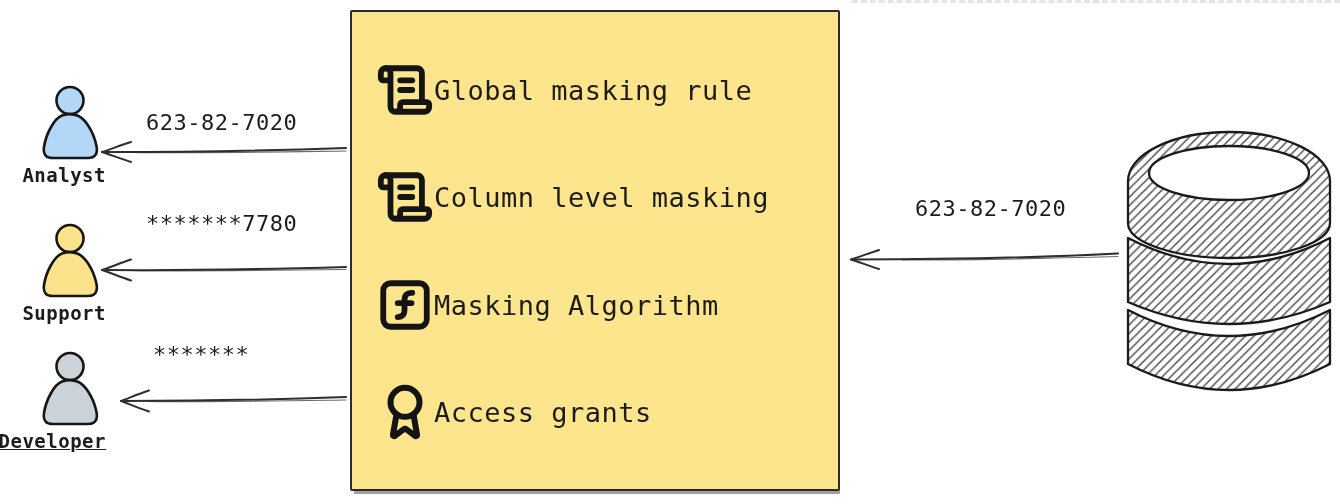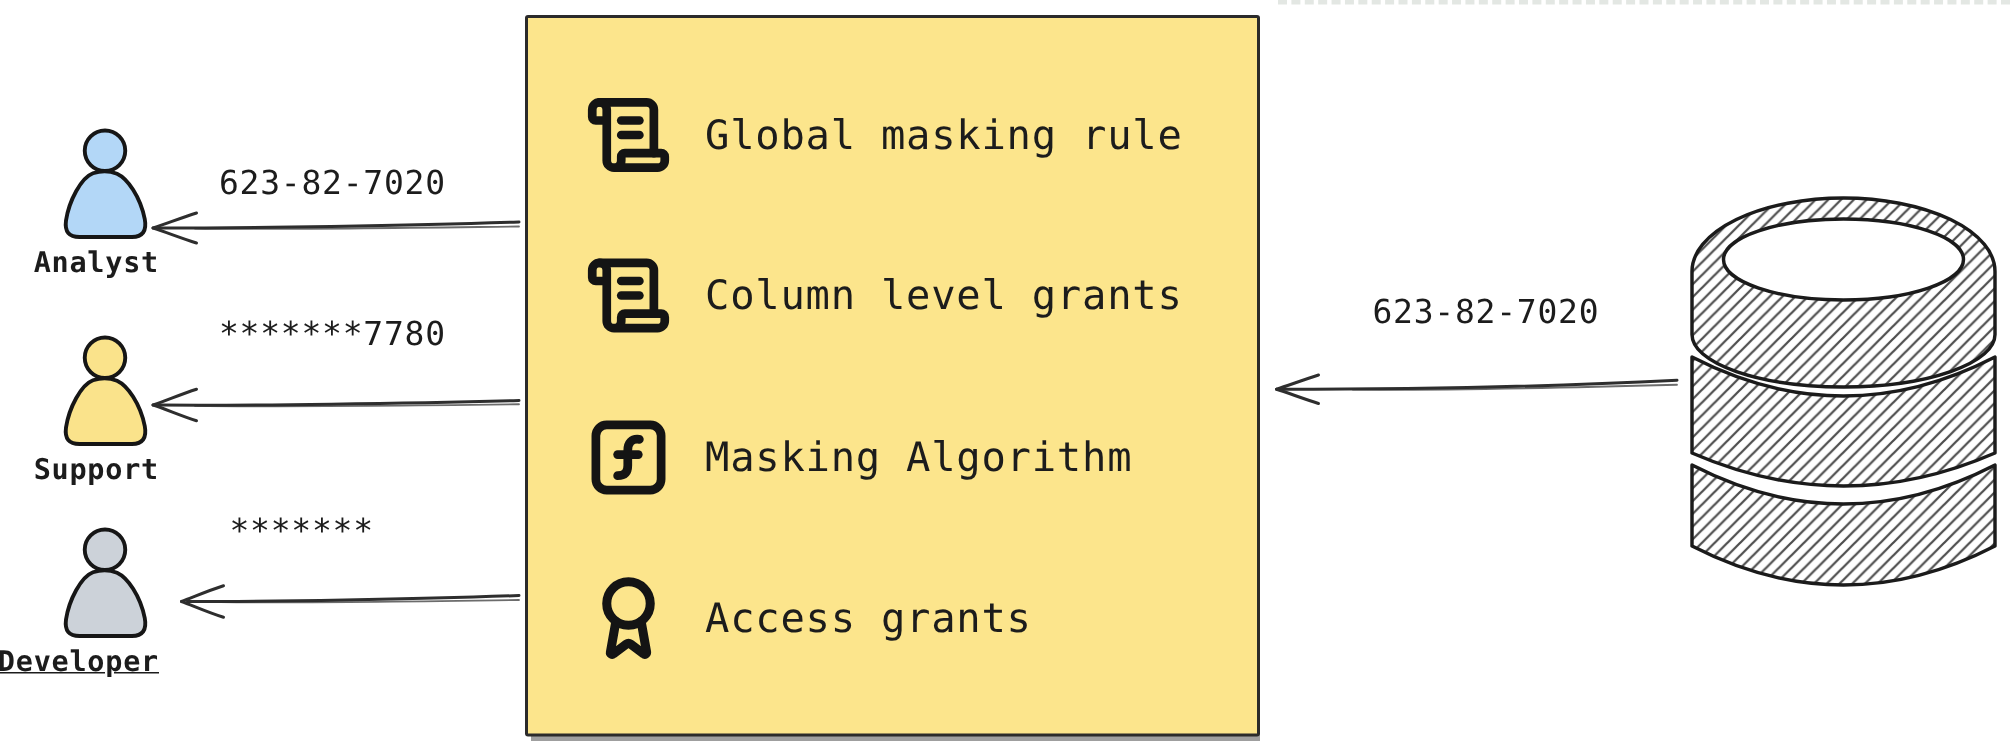--- a/index.html
+++ b/index.html
@@ -32,21 +32,21 @@
   .arr-support{left:94px;top:255px;}
   .arr-developer{left:113px;top:386px;}
   .arr-source{left:844px;top:245px;}
 
   
   .panel{
     position:absolute;left:350px;top:10px;width:486px;height:477px;
     background:#fce58c;border:2.5px solid #2b2b2b;border-radius:2px;
     box-shadow:2px 5px 0 -2px #9f9f9f;
   }
-  .rule-row{position:absolute;left:38px;display:flex;align-items:center;gap:22px;height:60px;}
+  .rule-row{position:absolute;left:24px;display:flex;align-items:center;height:60px;}
   .row-0{top:48px;} .row-1{top:155px;} .row-2{top:263px;} .row-3{top:370px;}
   .rule-icon{width:58px;height:58px;flex:none;display:flex;align-items:center;justify-content:center;}
   .rule-icon svg{width:58px;height:58px;stroke:#141414;fill:none;stroke-width:2.4;stroke-linecap:round;stroke-linejoin:round;}
   .rule-icon.award svg{width:78px;height:78px;stroke-width:2.5;}
   .rule-label{font-size:27px;font-weight:500;white-space:nowrap;letter-spacing:0.5px;}
 
   
   .database{position:absolute;left:1126px;top:124px;}
   .database svg{display:block;overflow:visible;}
 </style>
@@ -152,21 +152,21 @@
 
     <div class="rule-row row-1">
       <span class="rule-icon">
         <svg viewBox="0 0 24 24">
           <path d="M19 17V5a2 2 0 0 0-2-2H4"></path>
           <path d="M8 21h12a2 2 0 0 0 2-2v-1a1 1 0 0 0-1-1H11a1 1 0 0 0-1 1v1a2 2 0 1 1-4 0V5a2 2 0 1 0-4 0v2a1 1 0 0 0 1 1h3"></path>
           <path d="M15 8h-5"></path>
             <path d="M15 12h-5"></path>
         </svg>
       </span>
-      <span class="rule-label">Column level grants</span>
+      <span class="rule-label">Column level masking</span>
     </div>
 
     <div class="rule-row row-2">
       <span class="rule-icon">
         <svg viewBox="0 0 24 24">
           <rect width="18" height="18" x="3" y="3" rx="3"></rect>
           <path d="M9 17c2 0 2.8-1 2.8-2.8V10c0-2 1-3.3 3.2-3"></path>
           <path d="M9 11.2h5.7"></path>
         </svg>
       </span>

